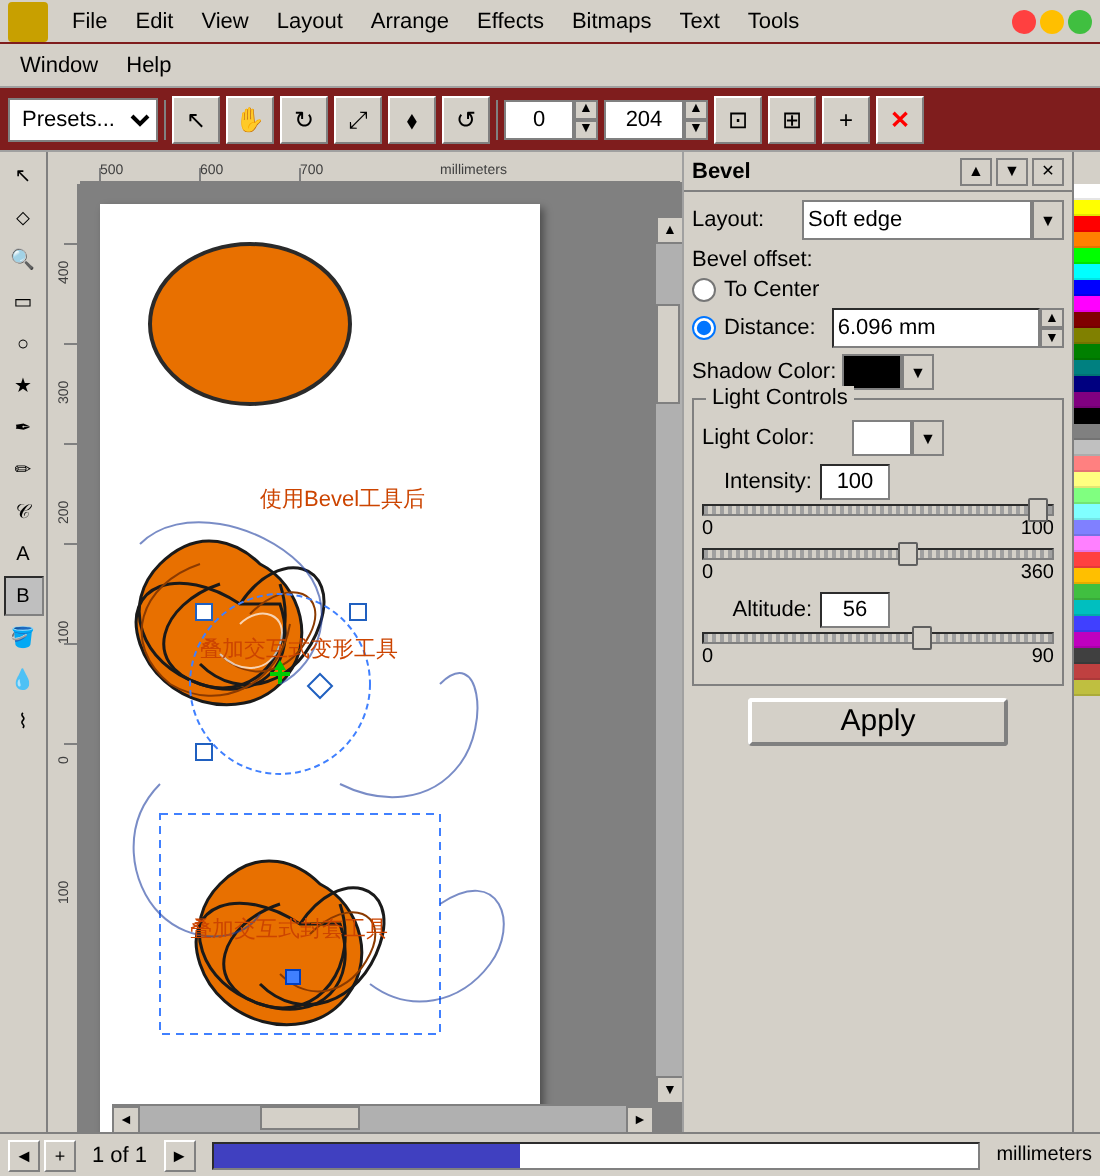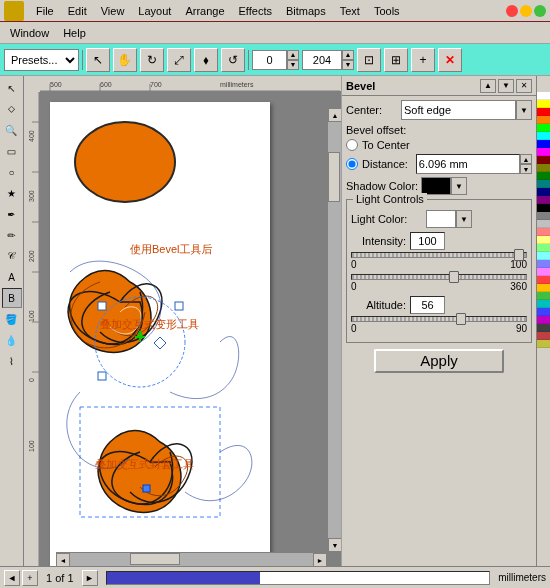--- a/index.html
+++ b/index.html
@@ -7,21 +7,21 @@
     
     
     .menubar { background: #d4d0c8; border-bottom: 1px solid #7f1d1d; display: flex; align-items: center; padding: 2px 4px; gap: 2px; height: 22px; }
     .menu-icon { width: 20px; height: 20px; background: #c8a000; border-radius: 2px; display: inline-block; margin-right: 4px; }
     .menu-item { padding: 2px 6px; font-size: 11px; cursor: pointer; }
     
     
     .menubar2 { background: #d4d0c8; border-bottom: 1px solid #a0a0a0; display: flex; align-items: center; padding: 2px 4px; gap: 2px; height: 22px; }
     
     
-    .toolbar { background: #5eead4; border-bottom: 1px solid #a0a0a0; display: flex; align-items: center; padding: 2px 4px; gap: 3px; height: 32px; }
+    .toolbar { background: #7f1d1d; border-bottom: 1px solid #a0a0a0; display: flex; align-items: center; padding: 2px 4px; gap: 3px; height: 32px; }
     .toolbar-select { height: 22px; font-size: 11px; background: white; border: 1px solid #808080; padding: 0 2px; width: 75px; }
     .toolbar-btn { width: 24px; height: 24px; background: #d4d0c8; border: 1px solid #808080; display: flex; align-items: center; justify-content: center; cursor: pointer; font-size: 12px; border-top-color: #fff; border-left-color: #fff; }
     .toolbar-spinbox { display: flex; align-items: center; }
     .spin-input { width: 35px; height: 20px; font-size: 11px; border: 1px solid #808080; text-align: center; }
     .spin-arrows { display: flex; flex-direction: column; }
     .spin-arrow { width: 12px; height: 10px; background: #d4d0c8; border: 1px solid #808080; font-size: 7px; display: flex; align-items: center; justify-content: center; cursor: pointer; line-height: 1; }
     
     
     .main-area { display: flex; height: calc(588px - 22px - 22px - 32px - 22px); }
     
@@ -298,21 +298,21 @@
       <div class="panel-btns">
         <span class="panel-btn">▲</span>
         <span class="panel-btn">▼</span>
         <span class="panel-btn">✕</span>
       </div>
     </div>
 
     <div class="panel-body">
 
       <div class="field-row">
-        <span class="field-label">Center:</span>
+        <span class="field-label">Layout:</span>
         <div class="select-with-arrow">
           <div class="select-box">Soft edge</div>
           <div class="select-dropdown-btn">▼</div>
         </div>
       </div>
 
       <div class="section-label">Bevel offset:</div>
 
       <div class="radio-row">
         <input type="radio" class="radio-input" name="bevel-direction" style="">

